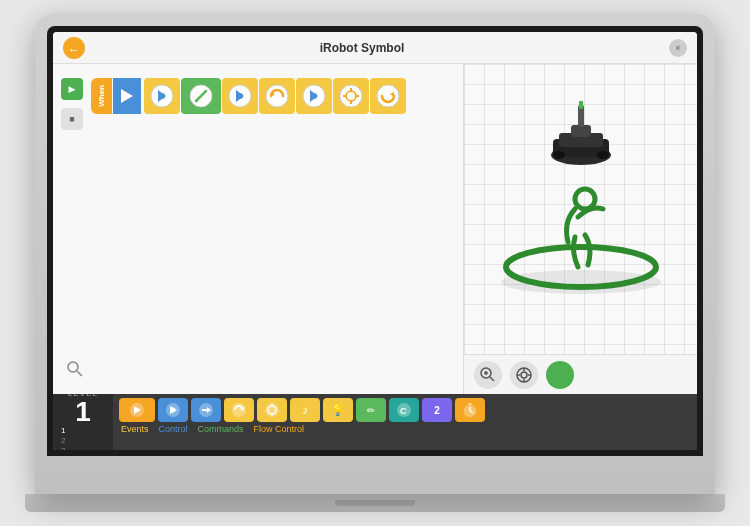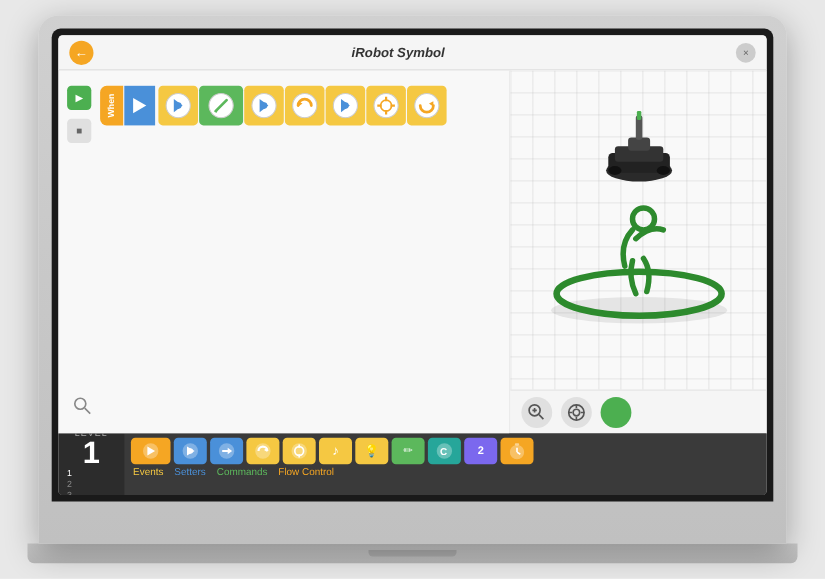--- a/index.html
+++ b/index.html
@@ -69,21 +69,20 @@
       flex-shrink: 0;
     }
 
     .title-bar-title {
       font-size: 12px;
       font-weight: bold;
       color: #333;
       flex: 1;
       text-align: center;
       margin-right: 30px;
-      font-style: italic;
     }
 
     .title-bar-close {
       width: 18px;
       height: 18px;
       border-radius: 50%;
       background: #ccc;
       display: flex;
       align-items: center;
       justify-content: center;
@@ -643,21 +642,21 @@
                   <circle cx="9" cy="10" r="6" fill="white" opacity="0.3" stroke="white" stroke-width="1"></circle>
                   <line x1="9" y1="6" x2="9" y2="10" stroke="white" stroke-width="1.5"></line>
                   <line x1="9" y1="10" x2="12" y2="12" stroke="white" stroke-width="1.5"></line>
                   <rect x="7" y="2" width="4" height="2" rx="1" fill="white" opacity="0.5"></rect>
                 </svg>
               </div>
             </div>
 
             <div class="bottom-tabs">
               <span class="bottom-tab active-yellow">Events</span>
-              <span class="bottom-tab active-blue">Setters</span>
+              <span class="bottom-tab active-blue">Control</span>
               <span class="bottom-tab active-green">Commands</span>
               <span class="bottom-tab active-orange">Flow Control</span>
             </div>
           </div>
 
         </div>
 
       </div>
     </div>
   </div>

